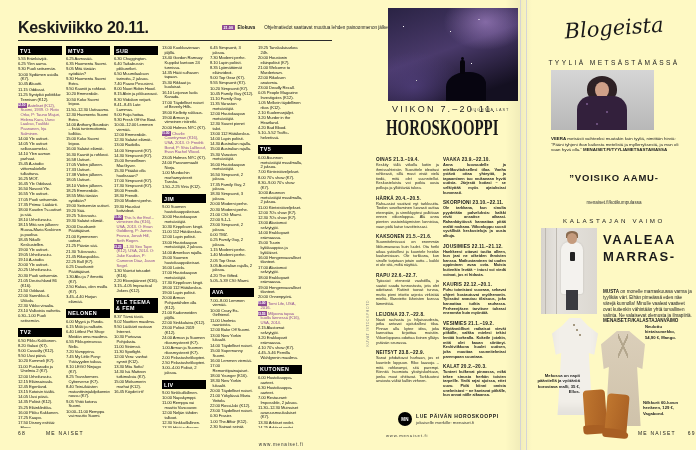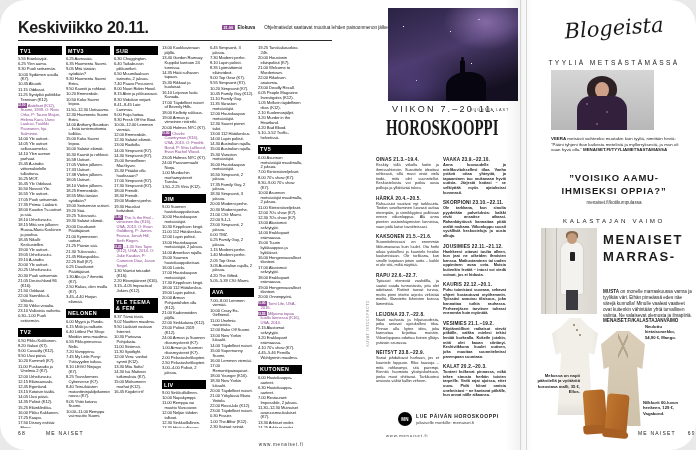--- a/index.html
+++ b/index.html
@@ -1,17 +1,17 @@
 <!DOCTYPE html>
 <html><head>
 <meta charset="utf-8">
 <style>
   html,body{margin:0;padding:0;background:#e9e9e9;}
-  .spread{position:relative;width:696px;height:450px;background:#ffffff;overflow:hidden;
-    font-family:"Liberation Sans", sans-serif;color:#1a1a1a;border-radius:26px;}
+  .spread{position:relative;width:696px;height:450px;background:#fef9c3;overflow:hidden;
+    font-family:"Liberation Sans", sans-serif;color:#1a1a1a;}
   
   .tv-title{position:absolute;left:18px;top:19px;font-size:16px;font-weight:bold;letter-spacing:-0.3px;}
   .tv-rule{position:absolute;left:18px;top:40px;width:314px;height:1px;background:#2a2a2a;}
   .legend{position:absolute;left:222px;top:25px;display:flex;align-items:center;gap:3px;font-size:4.6px;}
   .chip{display:inline-block;background:#8d4a93;color:#fff;font-weight:bold;font-size:3.8px;
     padding:0.5px 1.5px;border-radius:0.5px;}
   .legend .lbl{font-weight:bold;}
   .legend .note{margin-left:6px;color:#222;}
   .tv-cols{position:absolute;left:18px;top:46px;width:285px;height:382px;display:flex;gap:4px;overflow:hidden;}
   .tv-col{flex:0 0 44px;width:44px;overflow:hidden;}
@@ -536,34 +536,33 @@
   <div class="blog-script">Blogeista</div>
   <div class="blog-sec1">TYYLIÄ METSÄSTÄMÄSSÄ</div>
   <div class="blog-photo1">
     <div class="bp1-hair"></div>
     <div class="bp1-face"></div>
     <div class="bp1-body"></div>
   </div>
   <div class="blog-cap1"><span class="b">VEERA</span><span> metsästi vaihteeksi muutakin kuin tyyliä, nimittäin hirviä: ”Pääni tyhjeni ihan kaikesta metelistä ja myllerryksestä, ja mun oli vaan hyvä olla.” </span><span class="b">MENAISET.FI/TYYLIÄMETSÄSTÄMÄSSÄ</span></div>
   <div class="pullquote">
     <div>”VOISIKO AAMU-</div>
-    <div>IHMISEKSI OPPIA?”</div>
   </div>
   <div class="pq-src">menaiset.fi/kotikumpulassa</div>
   <div class="blog-sec2">KALASTAJAN VAIMO</div>
   <div class="blog-photo2">
     <div class="bp2-door"></div>
     <div class="bp2-fig"></div>
     <div class="bp2-hairb"></div>
     <div class="bp2-head"></div>
     <div class="bp2-phone"></div>
     <div class="bp2-legs"></div>
   </div>
   <div class="blog-head">
-    <div>MENAISET</div>
+    <div>VAALEAA</div>
     <div>MARRAS-</div>
   </div>
   <div class="blog-body"><span class="b">MUSTA</span><span> on monelle marraskuussa varma ja tyylikäs väri. Eihän pimeässä edes näe värejä kunnolla! Minulle vaaleat vaatteet ovat kuitenkin vähintään yhtä turvallinen valinta. Ne valaisevat olemusta ja ilmapiiriä. </span><span class="b">MENAISET.FI/KALASTAJANVAIMO</span></div>
 
   <div class="dress-white"></div>
   <div class="dress-beige"></div>
   <div class="boots">
     <div class="boot b1"></div>
     <div class="boot b2"></div>
   </div>

